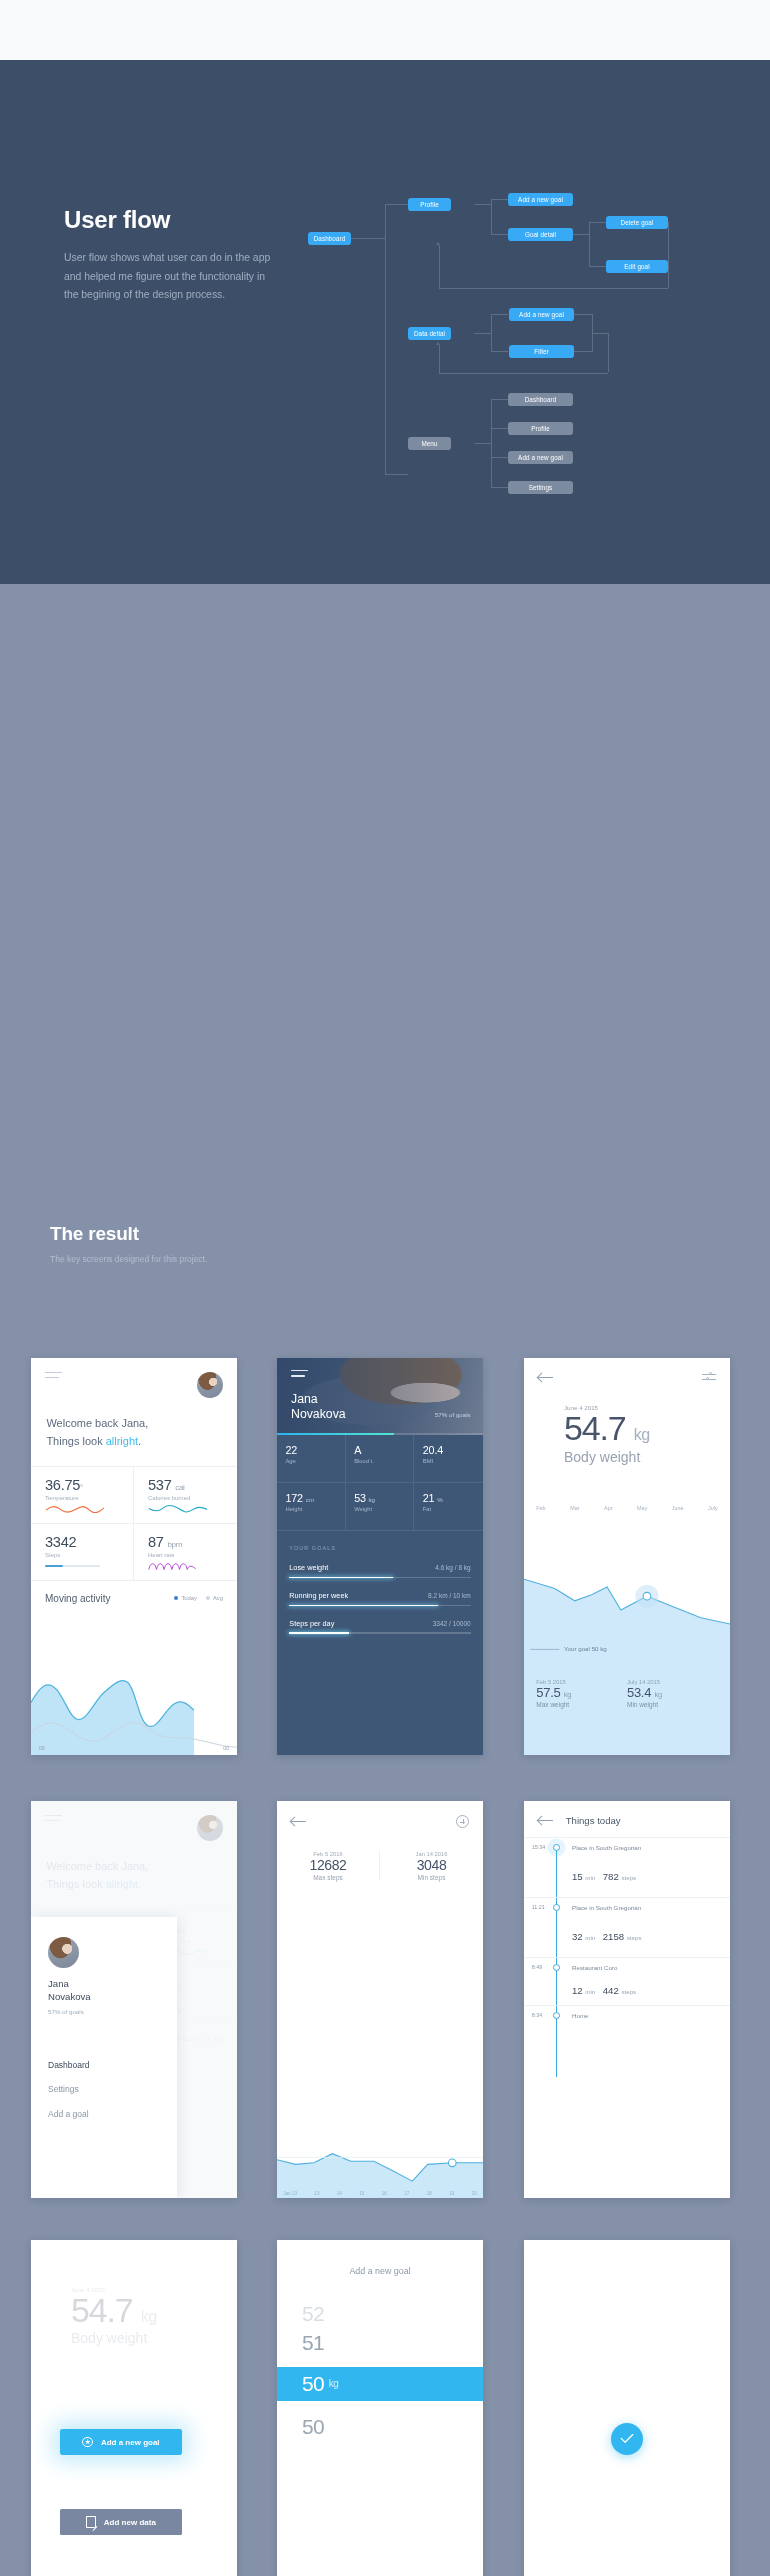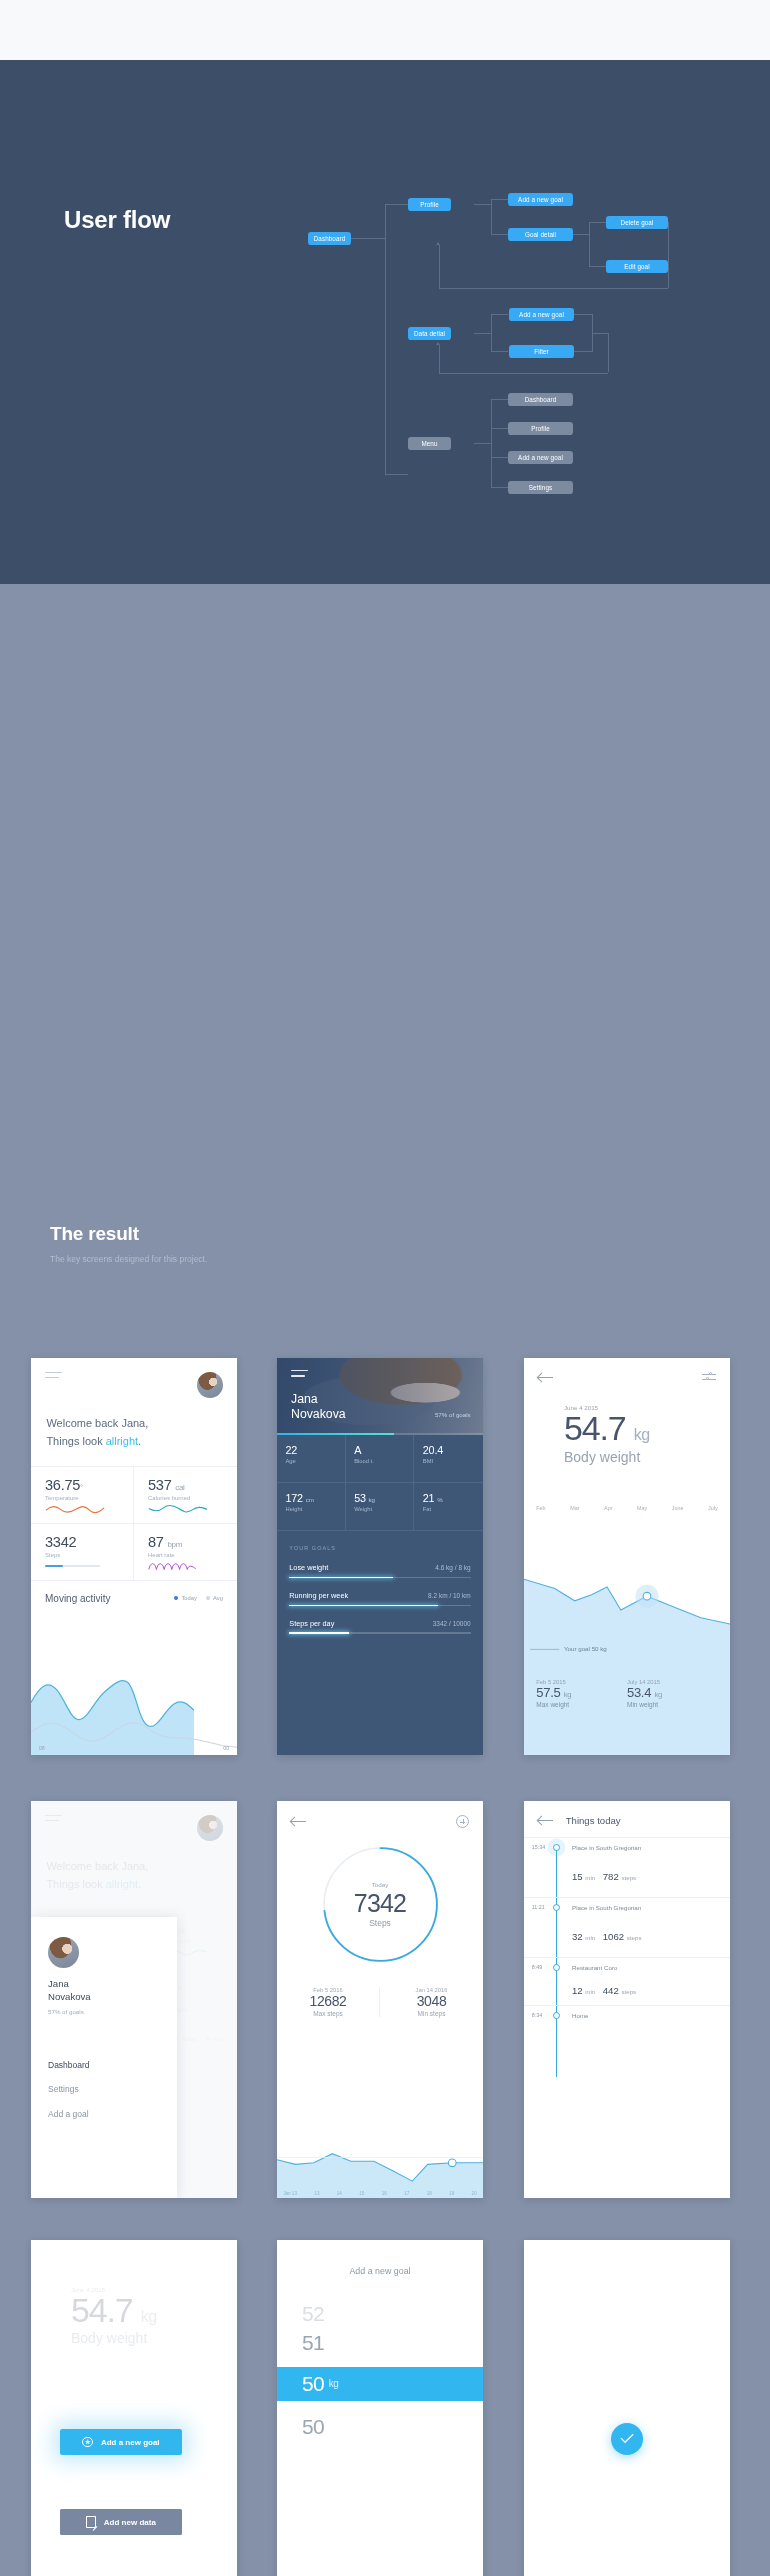--- a/index.html
+++ b/index.html
@@ -266,20 +266,21 @@
   }
 </style>
 </head>
 <body>
 
 <div class="top-strip"></div>
 
 <section class="userflow">
   <div class="uf-copy">
     <div class="uf-title">User flow</div>
+    <div class="uf-desc">User flow shows what user can do in the app and helped me figure out the functionality in the begining of the design process.</div>
   </div>
 
   <div class="uf-diagram">
 
     <div class="uf-line h" style="left:66px;  top:47px;  width:34px;"></div>
     <div class="uf-line v" style="left:100px; top:13px;  height:270px;"></div>
     <div class="uf-line h" style="left:100px; top:13px;  width:23px;"></div>
     <div class="uf-line h" style="left:100px; top:283px; width:23px;"></div>
     <div class="uf-line h" style="left:189px; top:13px;  width:17px;"></div>
     <div class="uf-line v" style="left:206px; top:7.7px;  height:35px;"></div>
@@ -585,31 +586,20 @@
           <div class="drawer-item">Add a goal</div>
         </div>
       </div>
     </div>
 
     <div class="phone" style="left:277px; top:1217px;">
       <div class="p3-top">
         <div class="backarrow"></div>
         <div class="plus-icon"></div>
       </div>
-      <div class="ring-wrap">
-        <svg width="119" height="119" viewBox="0 0 154 154">
-          <circle cx="77" cy="77" r="73" fill="none" stroke="#e9edf1" stroke-width="2"></circle>
-          <circle cx="77" cy="77" r="73" fill="none" stroke="#3aa9e0" stroke-width="2.4" stroke-linecap="round" stroke-dasharray="335 459" transform="rotate(-90 77 77)"></circle>
-        </svg>
-        <div class="ring-center">
-          <div class="ring-lab">Today</div>
-          <div class="ring-val">7342</div>
-          <div class="ring-unit">Steps</div>
-        </div>
-      </div>
       <div class="p5-foot">
         <div>
           <div class="p5-fdate">Feb 5 2016</div>
           <div class="p5-fval">12682</div>
           <div class="p5-flab">Max steps</div>
         </div>
         <div>
           <div class="p5-fdate">Jan 14 2016</div>
           <div class="p5-fval">3048</div>
           <div class="p5-flab">Min steps</div>
@@ -650,21 +640,21 @@
         <div class="tl-gap">
           <div class="tl-stat"><span>15</span> <span class="u">min</span> <span class="sep">·</span> <span>782</span> <span class="u">steps</span></div>
         </div>
 
         <div class="tl-row">
           <div class="tl-time">11:21</div>
           <div class="tl-node"></div>
           <div class="tl-place">Place in South Gregorian</div>
         </div>
         <div class="tl-gap">
-          <div class="tl-stat"><span>32</span> <span class="u">min</span> <span class="sep">·</span> <span>1062</span> <span class="u">steps</span></div>
+          <div class="tl-stat"><span>32</span> <span class="u">min</span> <span class="sep">·</span> <span>2158</span> <span class="u">steps</span></div>
         </div>
 
         <div class="tl-row">
           <div class="tl-time">8:49</div>
           <div class="tl-node"></div>
           <div class="tl-place">Restaurant Coro</div>
         </div>
         <div class="tl-gap" style="height:28px;">
           <div class="tl-stat"><span>12</span> <span class="u">min</span> <span class="sep">·</span> <span>442</span> <span class="u">steps</span></div>
         </div>

